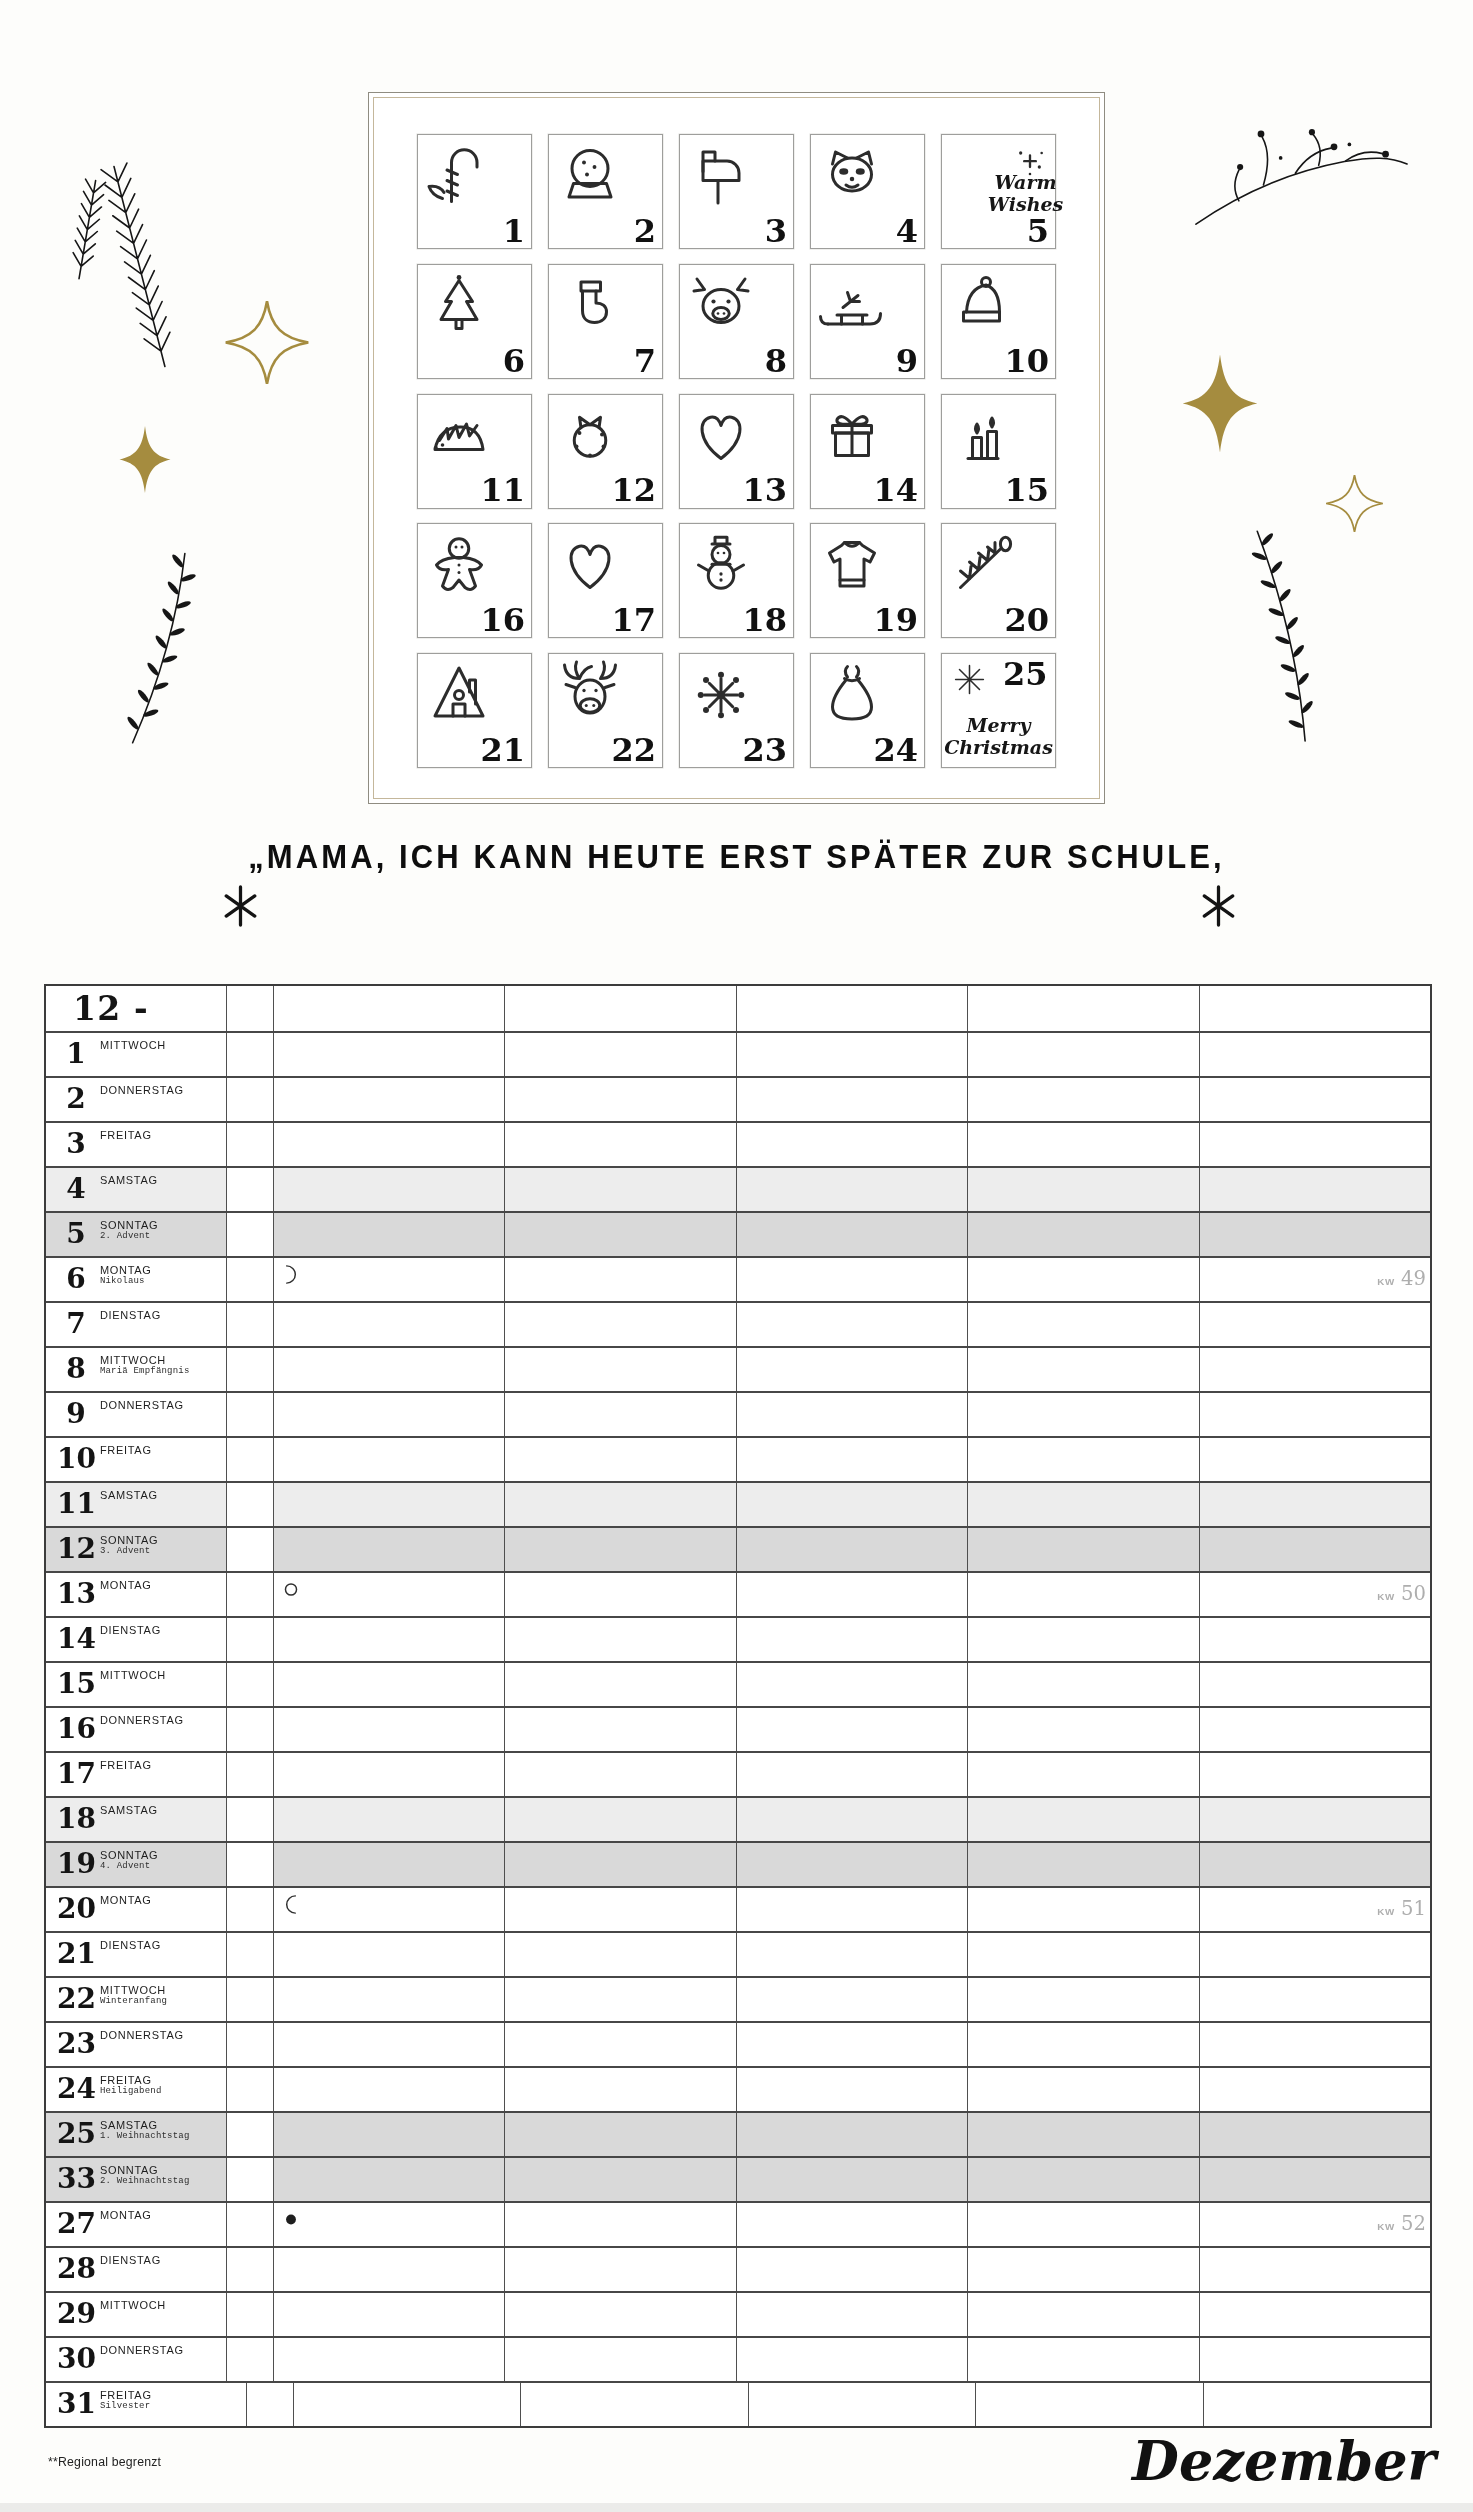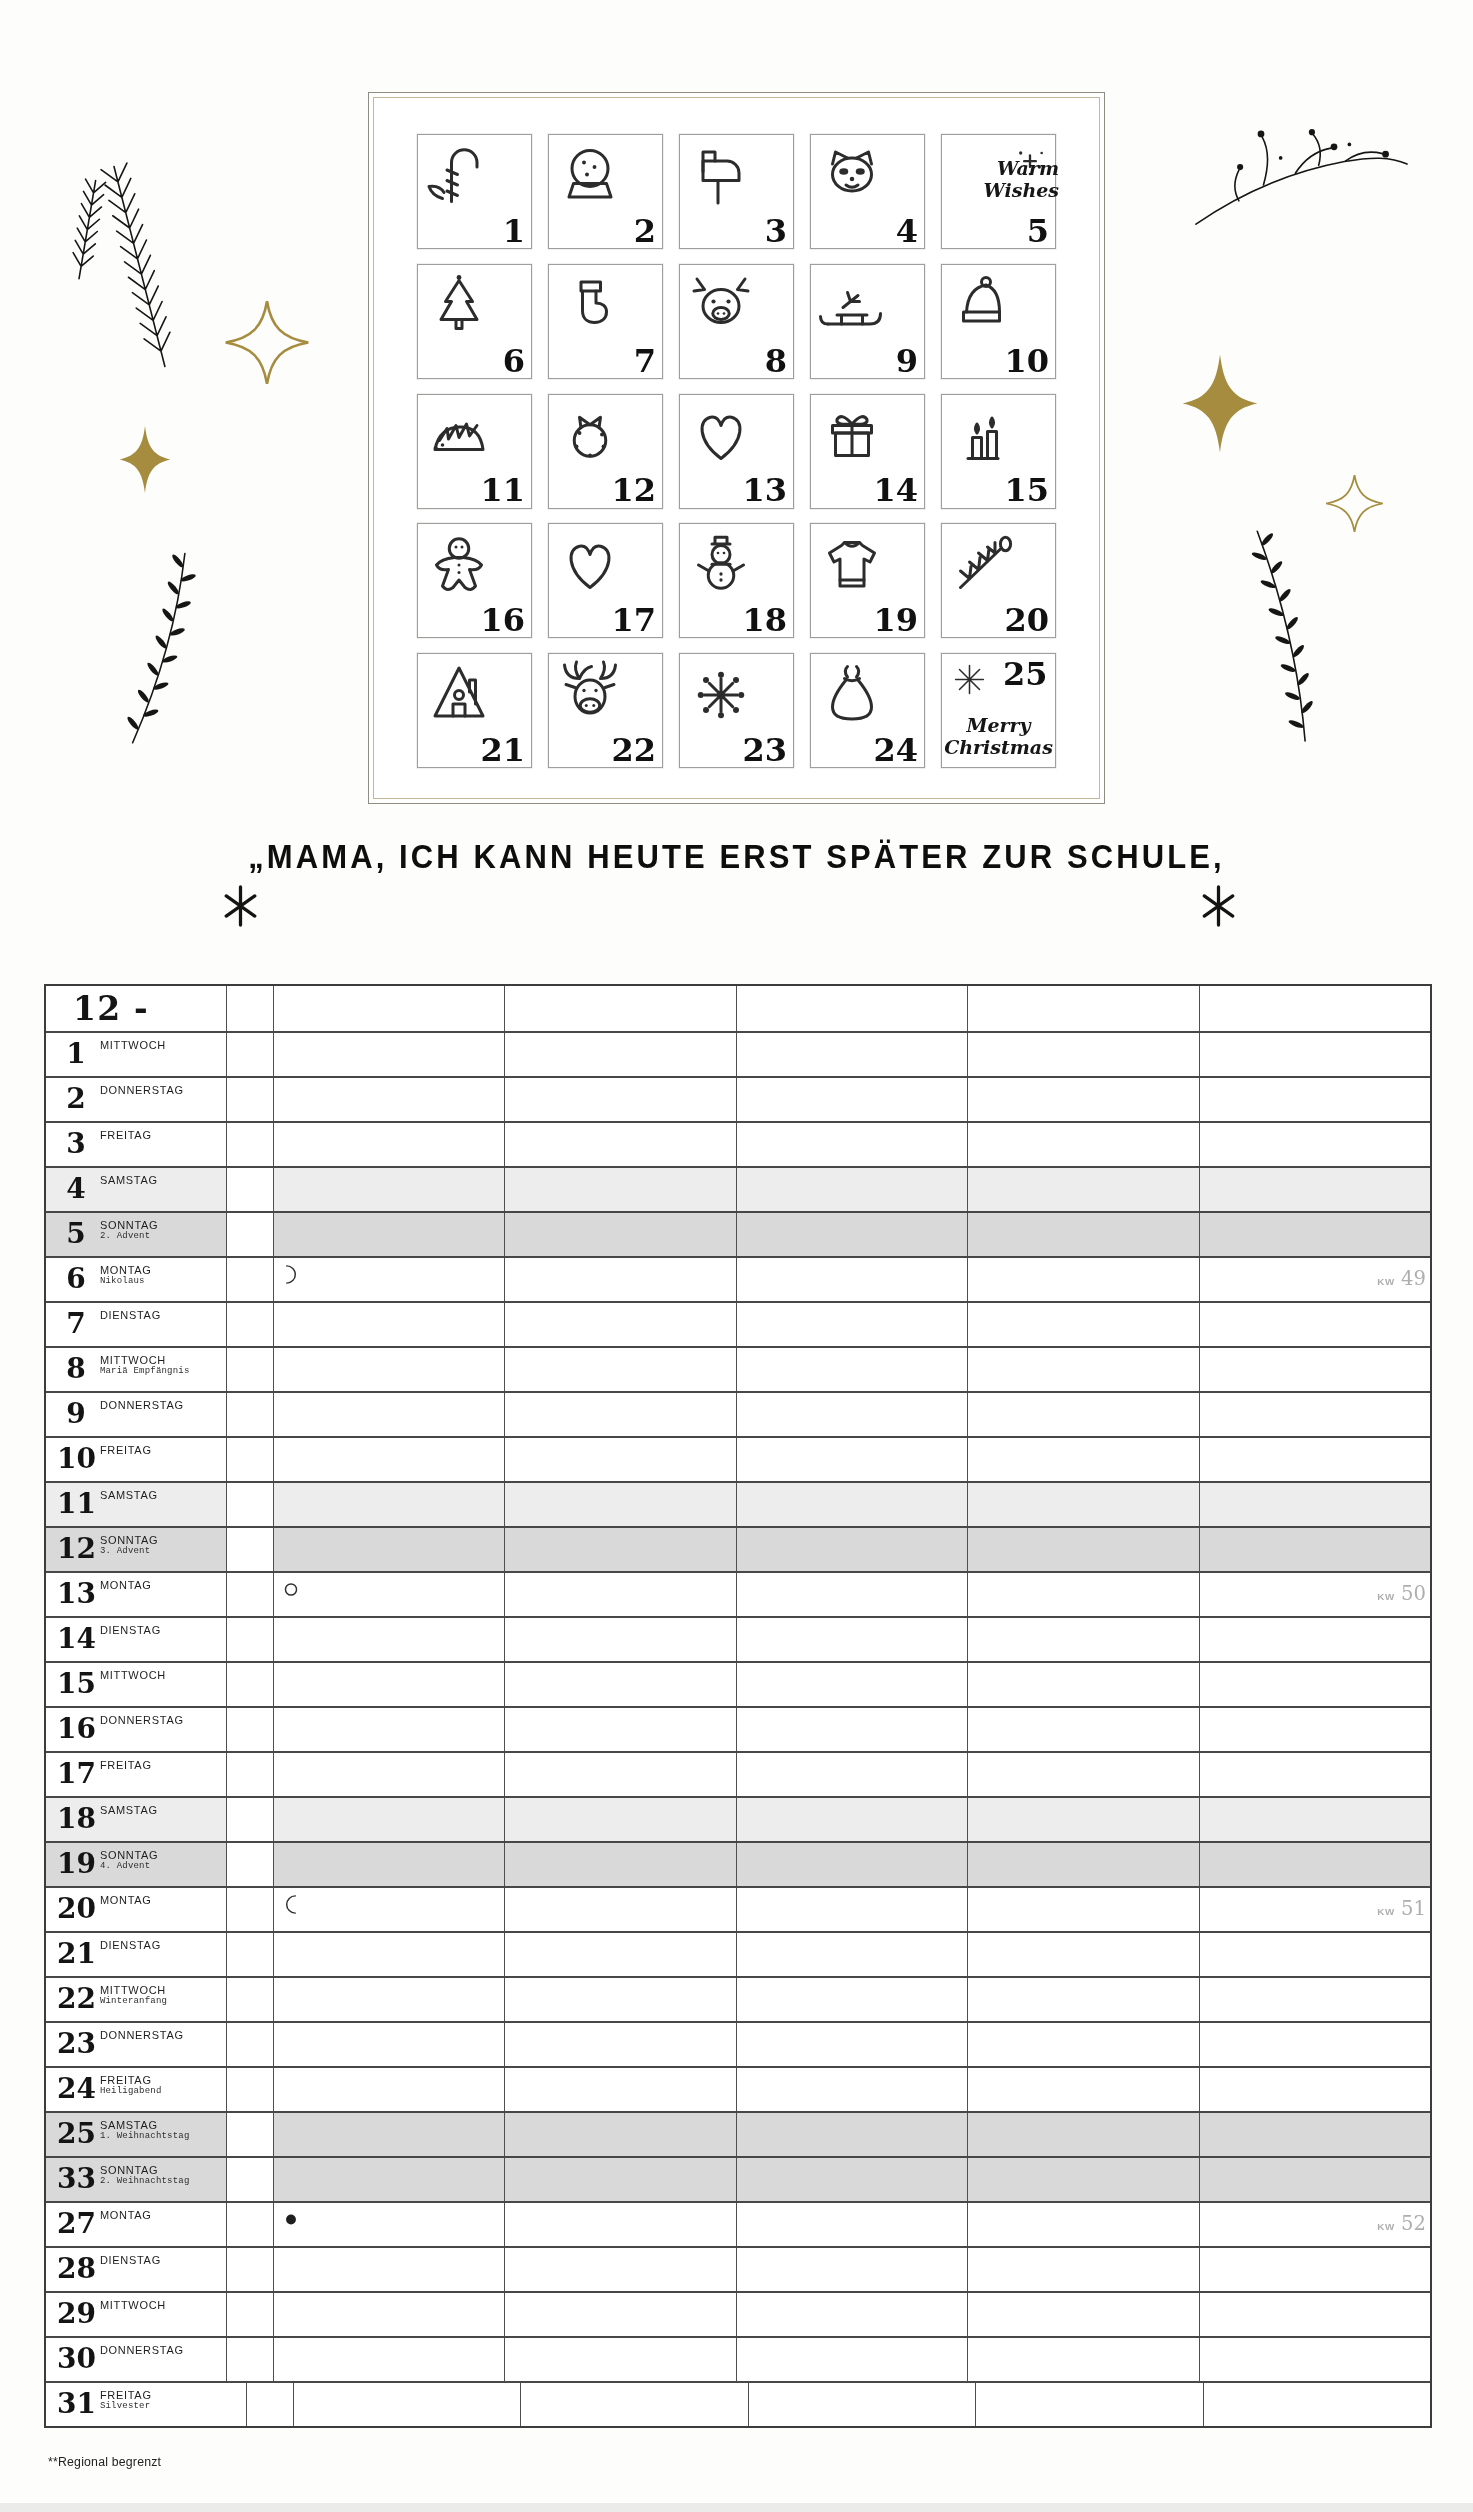--- a/index.html
+++ b/index.html
@@ -18,21 +18,21 @@
   .advent-cell svg .s{stroke:#2c2c2c;stroke-width:2;fill:none;stroke-linecap:round;stroke-linejoin:round;}
   .advent-cell svg .f{fill:#2c2c2c;stroke:none;}
   .advent-num{position:absolute;right:6.1px;bottom:1.2px;font-family:"DejaVu Serif",serif;
               font-weight:bold;font-size:32px;line-height:1;color:#111;}
   .advent-cell.v-text25 .advent-num{top:3.7px;bottom:auto;right:7.4px;}
   .advent-cell.v-text25 svg.aicon{width:37px;height:37px;left:8.6px;top:7.4px;}
   .advent-cell.v-text5 svg.aicon{left:auto;right:3.7px;top:3.7px;width:56px;height:56px;}
   .advent-script{position:absolute;left:0;width:100%;text-align:center;
                  font-family:"DejaVu Serif",serif;font-style:italic;font-weight:bold;
                  font-size:19px;line-height:22px;color:#161616;}
-  .advent-cell.v-text5 .advent-script{top:22px;text-align:right;padding-left:4px;}
+  .advent-cell.v-text5 .advent-script{top:36px;text-align:center;padding-left:27px;}
   .advent-cell.v-text25 .advent-script{bottom:8.6px;}
 
   
   #quote-line1{position:absolute;left:0;top:839px;width:100%;text-align:center;
                font-size:31px;font-weight:bold;letter-spacing:3.1px;color:#0e0e0e;
                transform:scaleY(1.08);}
   #quote-banner-row{position:absolute;left:0;top:888px;width:100%;text-align:center;}
   #quote-banner{display:inline-block;background:#0e0e0e;color:#fff;height:49px;line-height:49px;
                 padding:0 21px;font-size:31px;font-weight:bold;letter-spacing:3.1px;}
   .q-asterisk{position:absolute;width:41px;height:44px;}
@@ -927,15 +927,16 @@
         <div class="cell cell-gut"></div>
         <div class="cell cell-c"></div>
         <div class="cell cell-c"></div>
         <div class="cell cell-c"></div>
         <div class="cell cell-c"></div>
         <div class="cell cell-c"></div>
       </div>
     </div>
 
   <div id="footnote">**Regional begrenzt</div>
+  <div id="month-script">Dezember</div>
   <div id="bottom-strip"></div>
 </div>
 
 
 </body></html>

